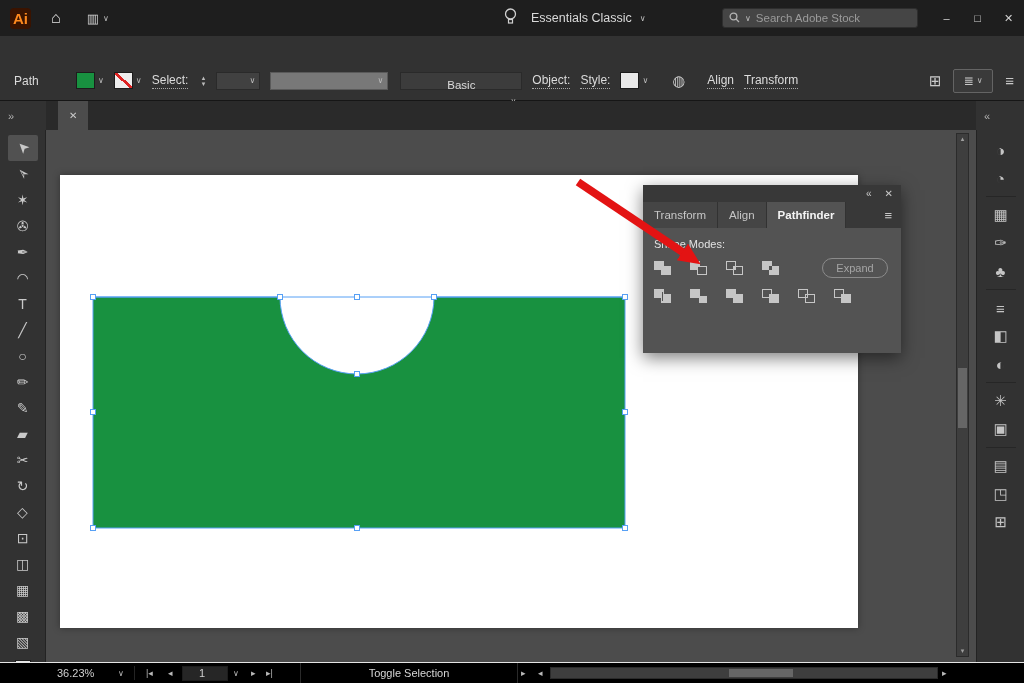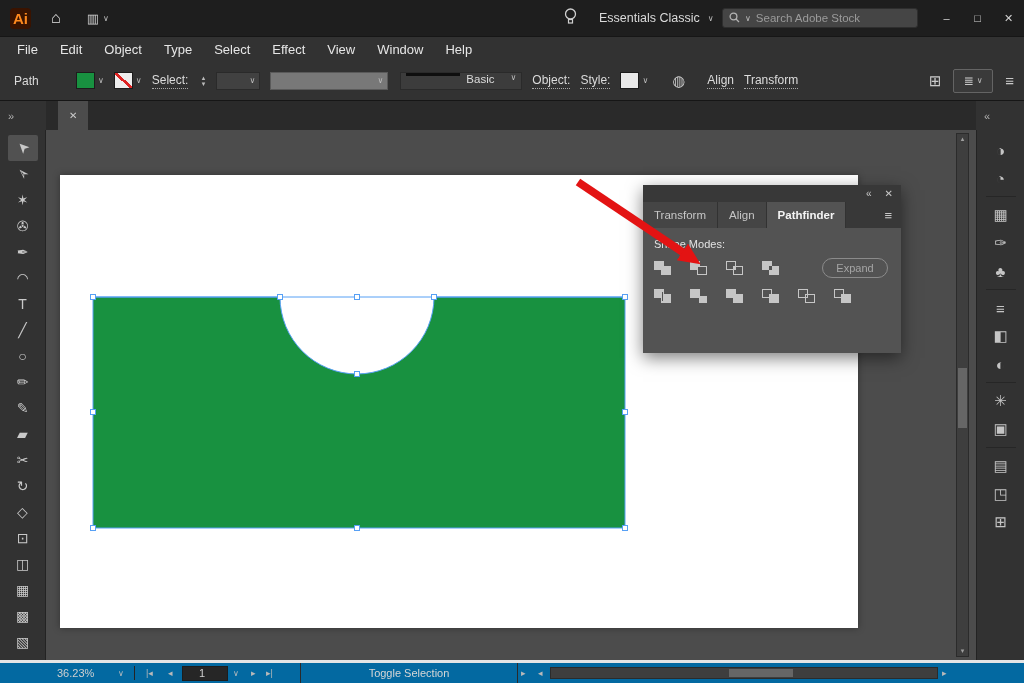--- a/index.html
+++ b/index.html
@@ -6,21 +6,21 @@
   .page{position:relative;width:1024px;height:683px;overflow:hidden;background:#323232;
         font-family:"Liberation Sans",sans-serif;-webkit-user-select:none;user-select:none;}
 
   
   .titlebar{position:absolute;left:0;top:0;width:100%;height:36px;background:#1e1e1e;display:flex;align-items:center;}
   .ai-badge{width:21px;height:21px;margin-left:10px;border-radius:4px;background:#3a1300;color:#ff8a1e;
             font-weight:bold;font-size:15px;display:flex;align-items:center;justify-content:center;}
   .home-icon{margin-left:20px;color:#e0e0e0;font-size:16px;line-height:1;}
   .arrange-group{margin-left:26px;display:flex;align-items:center;gap:4px;color:#cfcfcf;font-size:13px;}
   .chev{font-size:8px;color:#bdbdbd;}
-  .tb-center{position:absolute;left:564px;top:0;height:36px;display:flex;align-items:center;gap:22px;}
+  .tb-center{position:absolute;left:504px;top:0;height:36px;display:flex;align-items:center;gap:14px;}
   .workspace{color:#dadada;font-size:12.5px;display:flex;align-items:center;gap:8px;}
   .search-box{position:absolute;left:722px;top:8px;width:196px;height:20px;background:#454545;border:1px solid #2e2e2e;
               border-radius:3px;display:flex;align-items:center;padding:0 6px;gap:5px;box-sizing:border-box;}
   .search-ph{color:#9b9b9b;font-size:11.5px;}
   .win-controls{position:absolute;right:0;top:0;height:36px;display:flex;}
   .win-btn{width:31px;height:36px;display:flex;align-items:center;justify-content:center;color:#d5d5d5;font-size:11px;}
 
   
   .menubar{position:absolute;top:36px;left:0;width:100%;height:25px;background:#323232;display:flex;align-items:center;
            padding-left:6px;box-sizing:border-box;border-top:1px solid #161616;}
@@ -33,22 +33,22 @@
   .swatch{width:17px;height:15px;border:1px solid #1c1c1c;display:inline-block;}
   .stroke-none{background:
       linear-gradient(to top right,transparent 44%,#dd2222 44%,#dd2222 56%,transparent 56%),#ededed;}
   .grp{display:flex;align-items:center;gap:3px;margin-left:10px;}
   .dotted{border-bottom:1px dotted #a9a9a9;padding-bottom:1px;}
   .stepper{display:flex;flex-direction:column;font-size:6px;line-height:6px;color:#bbb;margin-left:12px;}
   .field{height:18px;background:#414141;border:1px solid #2a2a2a;display:flex;align-items:center;
          justify-content:flex-end;padding:0 4px;box-sizing:border-box;}
   .profile-field{width:118px;height:18px;background:#787878;border:1px solid #5a5a5a;display:flex;align-items:center;
                  justify-content:flex-end;padding-right:4px;box-sizing:border-box;margin-left:10px;}
-  .brush-field{margin-left:12px;width:122px;height:18px;display:flex;gap:6px;background:#3c3c3c;
-               border:1px solid #2a2a2a;padding:0 5px;box-sizing:border-box;}
+  .brush-field{margin-left:12px;width:122px;height:18px;display:flex;align-items:center;gap:6px;background:#3c3c3c;
+               border:1px solid #2a2a2a;padding:0 5px;box-sizing:border-box;flex-direction:column;}
   .brush-line{width:54px;height:3px;background:#0e0e0e;}
   .brush-name{font-size:11.5px;}
   .globe-icon{margin-left:24px;font-size:15px;color:#c9c9c9;}
   .cb-right{margin-left:auto;display:flex;align-items:center;gap:12px;margin-right:10px;}
   .grid-icon{font-size:15px;color:#c9c9c9;}
   .boxed-btn{width:38px;height:22px;border:1px solid #646464;border-radius:2px;display:flex;align-items:center;
              justify-content:center;gap:3px;color:#c9c9c9;font-size:12px;background:#3a3a3a;}
   .hamburger{font-size:15px;color:#c9c9c9;}
 
   
@@ -114,21 +114,21 @@
   .i-exclude .ov{background:#535353;}
   .i-crop .s1{background:transparent;border:1px solid #c6c6c6;}
   .i-outline .s1,.i-outline .s2{background:transparent;border:1px solid #c6c6c6;}
   .i-minus-back .s1{background:#535353;border:1px solid #c6c6c6;}
   .i-trim .s2{width:8px;height:7px;}
   .i-divide .ov{background:#535353;width:1px;height:9px;left:8px;top:3px;}
   .expand-btn{margin-left:auto;margin-right:2px;width:66px;height:20px;background:transparent;border:1px solid #8b8b8b;
               border-radius:10px;color:#a5a5a5;font-size:11px;font-family:"Liberation Sans",sans-serif;}
 
   
-  .statusbar{position:absolute;left:0;bottom:0;width:100%;height:20px;background:#0369a1;border-top:3px solid #e5e5e5;
+  .statusbar{position:absolute;left:0;bottom:0;width:100%;height:20px;background:#000000;border-top:1px solid #e5e5e5;
              font-size:11px;color:#cfcfcf;}
   .sb{position:absolute;top:0;height:20px;display:flex;align-items:center;}
   .sb-glyph{font-size:9px;color:#b9b9b9;}
   .ab-field{width:46px;height:15px;background:#262626;border:1px solid #1d1d1d;box-sizing:border-box;
             display:flex;align-items:center;padding-left:16px;}
   .status-display{border-left:1px solid #2a2a2a;border-right:1px solid #2a2a2a;justify-content:center;color:#d6d6d6;}
   .hs-track{position:absolute;left:550px;top:4px;width:388px;height:12px;background:#3e3e3e;border:1px solid #2b2b2b;box-sizing:border-box;}
   .hs-thumb{position:absolute;left:178px;top:1px;width:64px;height:8px;background:#666;}
 </style>
 </head>
@@ -164,31 +164,20 @@
       <span class="chev">∨</span>
       <span class="search-ph">Search Adobe Stock</span>
     </div>
     <div class="win-controls">
       <span class="win-btn">–</span>
       <span class="win-btn">□</span>
       <span class="win-btn">✕</span>
     </div>
   </div>
 
-  <div class="menubar">
-      <span class="menu-item">File</span>
-      <span class="menu-item">Edit</span>
-      <span class="menu-item">Object</span>
-      <span class="menu-item">Type</span>
-      <span class="menu-item">Select</span>
-      <span class="menu-item">Effect</span>
-      <span class="menu-item">View</span>
-      <span class="menu-item">Window</span>
-      <span class="menu-item">Help</span>
-    </div>
 
   <div class="controlbar">
     <span class="cb-path">Path</span>
     <span class="grp">
       <span class="swatch" style="background: rgb(24, 145, 64);"></span>
       <span class="chev">∨</span>
     </span>
     <span class="grp">
       <span class="swatch stroke-none"></span>
       <span class="chev">∨</span>

